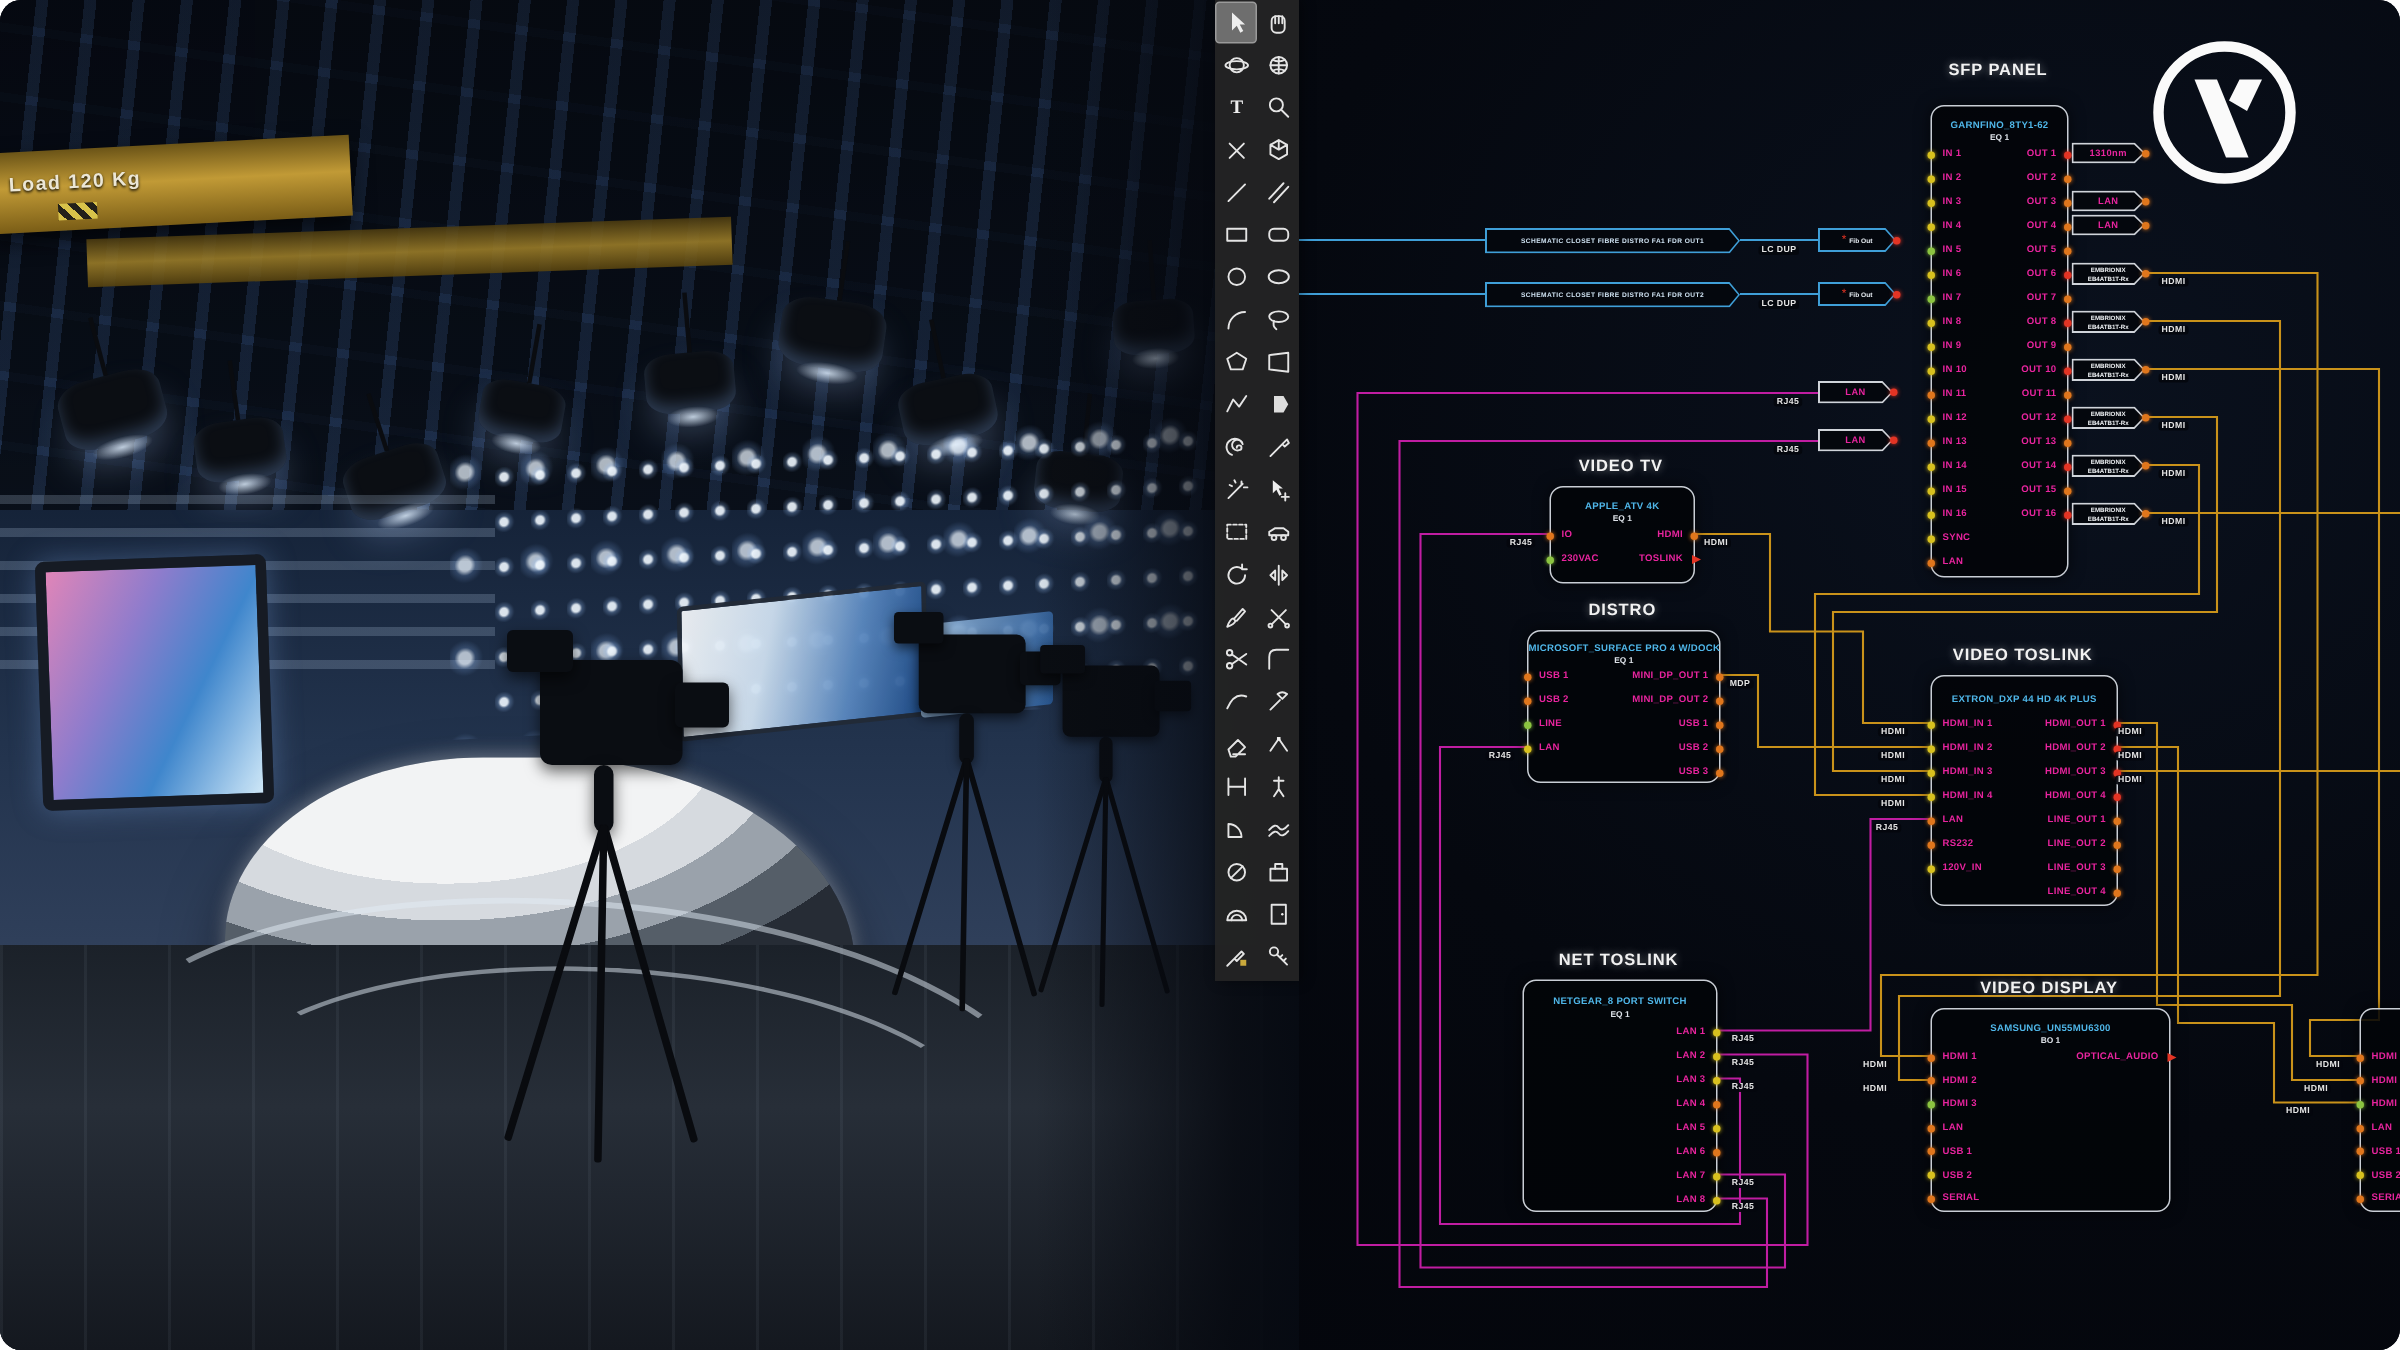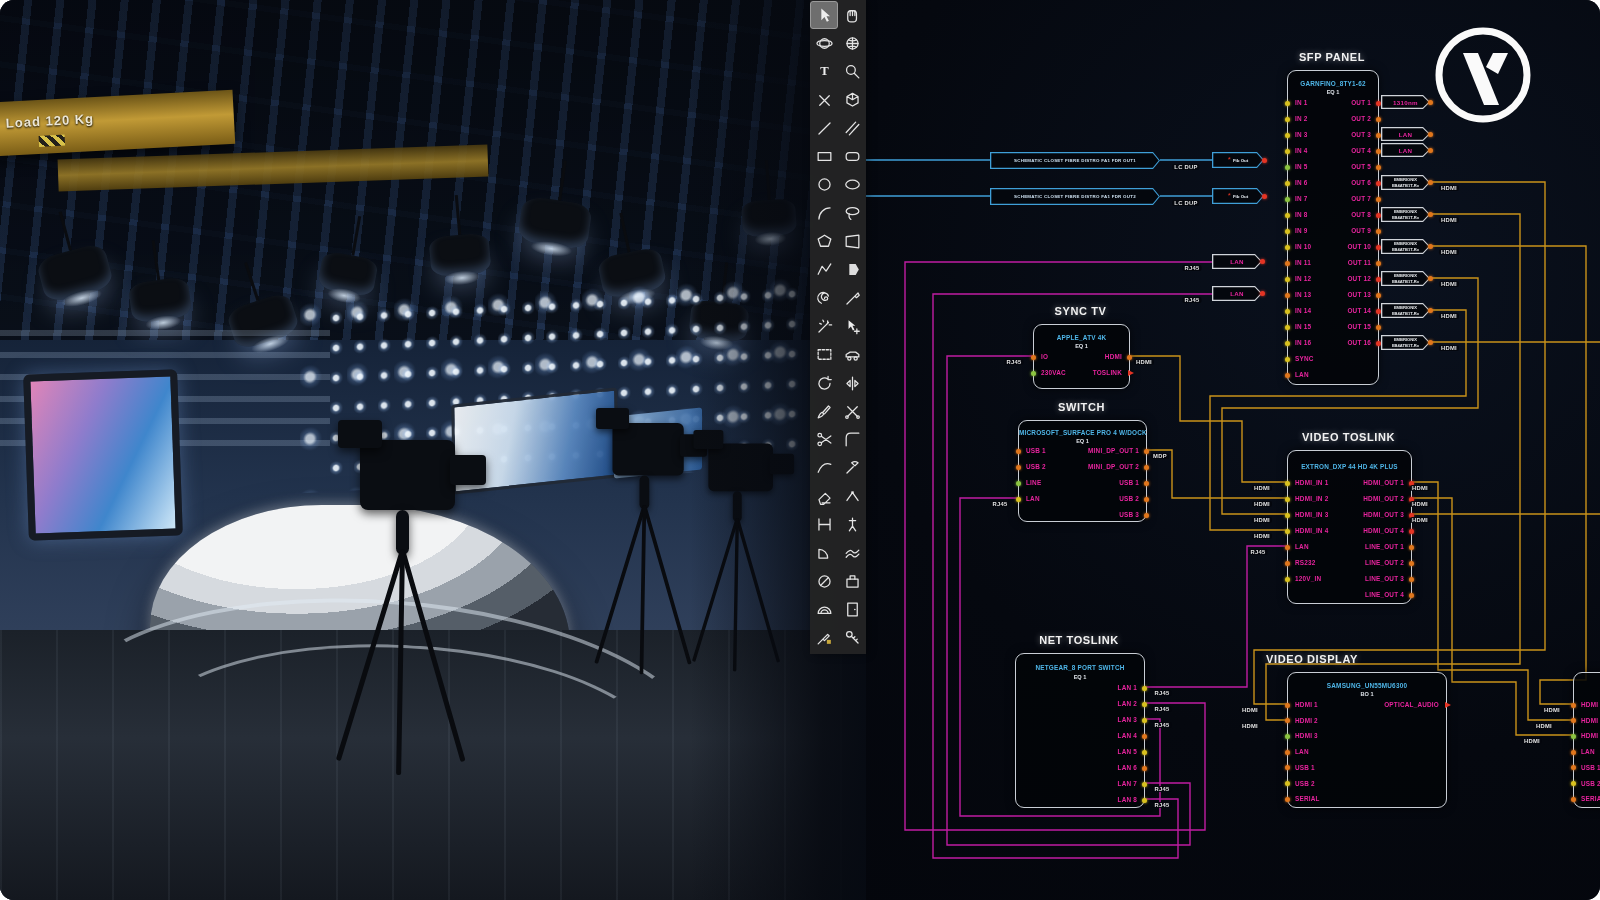--- a/index.html
+++ b/index.html
@@ -159,21 +159,21 @@
       <polyline points="1430,310 1466,310 1466,396 1210,396 1210,530 1287,530" fill="none" stroke="#c9921a" stroke-width="1.4" style="pointer-events: stroke;"></polyline>
       <polyline points="1430,182 1545,182 1545,650 1254,650 1254,704 1287,704" fill="none" stroke="#c9921a" stroke-width="1.4" style="pointer-events: stroke;"></polyline>
       <polyline points="1430,214 1520,214 1520,664 1266,664 1266,720 1287,720" fill="none" stroke="#c9921a" stroke-width="1.4" style="pointer-events: stroke;"></polyline>
       <polyline points="1430,246 1586,246 1586,680 1540,680 1540,704 1573,704" fill="none" stroke="#c9921a" stroke-width="1.4" style="pointer-events: stroke;"></polyline>
       <polyline points="1410,482 1438,482 1438,670 1528,670 1528,720 1573,720" fill="none" stroke="#c9921a" stroke-width="1.4" style="pointer-events: stroke;"></polyline>
       <polyline points="1410,498 1452,498 1452,682 1516,682 1516,735 1573,735" fill="none" stroke="#c9921a" stroke-width="1.4" style="pointer-events: stroke;"></polyline>
       <polyline points="1410,514 1600,514" fill="none" stroke="#c9921a" stroke-width="1.4" style="pointer-events: stroke;"></polyline>
       <polyline points="1430,342 1600,342" fill="none" stroke="#c9921a" stroke-width="1.4" style="pointer-events: stroke;"></polyline>
     </svg>
   <div id="overlay">
-      <div class="blk-title" style="left: 1227px; top: 51px; width: 210px; text-align: center;">SFP PANEL</div>
+      <div class="blk-title" style="left: 1227px; top: 41px; width: 210px; text-align: center;">SFP PANEL</div>
       <div class="blk" style="left: 1287px; top: 70px; width: 90px; height: 313px; pointer-events: auto;">
         <div class="blk-dev" style="top: 9px;">GARNFINO_8TY1-62</div>
         <div class="blk-sub" style="top: 18px;">EQ 1</div>
         <div class="prow l" style="top: 27px; pointer-events: auto;">IN 1<div class="pdot l" style="background: rgb(216, 193, 30); box-shadow: rgb(216, 193, 30) 0px 0px 3px;"></div></div>
         <div class="prow l" style="top: 43px; pointer-events: auto;">IN 2<div class="pdot l" style="background: rgb(216, 193, 30); box-shadow: rgb(216, 193, 30) 0px 0px 3px;"></div></div>
         <div class="prow l" style="top: 59px; pointer-events: auto;">IN 3<div class="pdot l" style="background: rgb(216, 193, 30); box-shadow: rgb(216, 193, 30) 0px 0px 3px;"></div></div>
         <div class="prow l" style="top: 75px; pointer-events: auto;">IN 4<div class="pdot l" style="background: rgb(216, 193, 30); box-shadow: rgb(216, 193, 30) 0px 0px 3px;"></div></div>
         <div class="prow l" style="top: 91px; pointer-events: auto;">IN 5<div class="pdot l" style="background: rgb(139, 196, 64); box-shadow: rgb(139, 196, 64) 0px 0px 3px;"></div></div>
         <div class="prow l" style="top: 107px; pointer-events: auto;">IN 6<div class="pdot l" style="background: rgb(216, 193, 30); box-shadow: rgb(216, 193, 30) 0px 0px 3px;"></div></div>
         <div class="prow l" style="top: 123px; pointer-events: auto;">IN 7<div class="pdot l" style="background: rgb(139, 196, 64); box-shadow: rgb(139, 196, 64) 0px 0px 3px;"></div></div>
@@ -198,30 +198,30 @@
         <div class="prow r" style="top: 139px; pointer-events: auto;">OUT 8<div class="pdot r" style="background: rgb(227, 52, 36); box-shadow: rgb(227, 52, 36) 0px 0px 3px;"></div></div>
         <div class="prow r" style="top: 155px; pointer-events: auto;">OUT 9<div class="pdot r" style="background: rgb(224, 118, 28); box-shadow: rgb(224, 118, 28) 0px 0px 3px;"></div></div>
         <div class="prow r" style="top: 171px; pointer-events: auto;">OUT 10<div class="pdot r" style="background: rgb(227, 52, 36); box-shadow: rgb(227, 52, 36) 0px 0px 3px;"></div></div>
         <div class="prow r" style="top: 187px; pointer-events: auto;">OUT 11<div class="pdot r" style="background: rgb(224, 118, 28); box-shadow: rgb(224, 118, 28) 0px 0px 3px;"></div></div>
         <div class="prow r" style="top: 203px; pointer-events: auto;">OUT 12<div class="pdot r" style="background: rgb(227, 52, 36); box-shadow: rgb(227, 52, 36) 0px 0px 3px;"></div></div>
         <div class="prow r" style="top: 219px; pointer-events: auto;">OUT 13<div class="pdot r" style="background: rgb(224, 118, 28); box-shadow: rgb(224, 118, 28) 0px 0px 3px;"></div></div>
         <div class="prow r" style="top: 235px; pointer-events: auto;">OUT 14<div class="pdot r" style="background: rgb(227, 52, 36); box-shadow: rgb(227, 52, 36) 0px 0px 3px;"></div></div>
         <div class="prow r" style="top: 251px; pointer-events: auto;">OUT 15<div class="pdot r" style="background: rgb(224, 118, 28); box-shadow: rgb(224, 118, 28) 0px 0px 3px;"></div></div>
         <div class="prow r" style="top: 267px; pointer-events: auto;">OUT 16<div class="pdot r" style="background: rgb(227, 52, 36); box-shadow: rgb(227, 52, 36) 0px 0px 3px;"></div></div>
       </div>
-      <div class="blk-title" style="left: 973px; top: 305px; width: 215px;">SYNC TV</div>
+      <div class="blk-title" style="left: 973px; top: 305px; width: 215px;">VIDEO TV</div>
       <div class="blk" style="left: 1033px; top: 324px; width: 95px; height: 63px; pointer-events: auto;">
         <div class="blk-dev" style="top: 9px;">APPLE_ATV 4K</div>
         <div class="blk-sub" style="top: 18px;">EQ 1</div>
         <div class="prow l" style="top: 27px; pointer-events: auto;">IO<div class="pdot l" style="background: rgb(224, 118, 28); box-shadow: rgb(224, 118, 28) 0px 0px 3px;"></div></div>
         <div class="prow l" style="top: 43px; pointer-events: auto;">230VAC<div class="pdot l" style="background: rgb(139, 196, 64); box-shadow: rgb(139, 196, 64) 0px 0px 3px;"></div></div>
         <div class="prow r" style="top: 27px; pointer-events: auto;">HDMI<div class="pdot r" style="background: rgb(224, 118, 28); box-shadow: rgb(224, 118, 28) 0px 0px 3px;"></div></div>
         <div class="prow r" style="top: 43px; pointer-events: auto;">TOSLINK<div class="parr r" style="border-left-color: rgb(227, 52, 36);"></div></div>
       </div>
-      <div class="blk-title" style="left: 958px; top: 401px; width: 247px;">SWITCH</div>
+      <div class="blk-title" style="left: 958px; top: 401px; width: 247px;">DISTRO</div>
       <div class="blk" style="left: 1018px; top: 420px; width: 127px; height: 100px; pointer-events: auto;">
         <div class="blk-dev" style="top: 8px;">MICROSOFT_SURFACE PRO 4 W/DOCK</div>
         <div class="blk-sub" style="top: 17px;">EQ 1</div>
         <div class="prow l" style="top: 25px; pointer-events: auto;">USB 1<div class="pdot l" style="background: rgb(224, 118, 28); box-shadow: rgb(224, 118, 28) 0px 0px 3px;"></div></div>
         <div class="prow l" style="top: 41px; pointer-events: auto;">USB 2<div class="pdot l" style="background: rgb(224, 118, 28); box-shadow: rgb(224, 118, 28) 0px 0px 3px;"></div></div>
         <div class="prow l" style="top: 57px; pointer-events: auto;">LINE<div class="pdot l" style="background: rgb(139, 196, 64); box-shadow: rgb(139, 196, 64) 0px 0px 3px;"></div></div>
         <div class="prow l" style="top: 73px; pointer-events: auto;">LAN<div class="pdot l" style="background: rgb(216, 193, 30); box-shadow: rgb(216, 193, 30) 0px 0px 3px;"></div></div>
         <div class="prow r" style="top: 25px; pointer-events: auto;">MINI_DP_OUT 1<div class="pdot r" style="background: rgb(224, 118, 28); box-shadow: rgb(224, 118, 28) 0px 0px 3px;"></div></div>
         <div class="prow r" style="top: 41px; pointer-events: auto;">MINI_DP_OUT 2<div class="pdot r" style="background: rgb(224, 118, 28); box-shadow: rgb(224, 118, 28) 0px 0px 3px;"></div></div>
         <div class="prow r" style="top: 57px; pointer-events: auto;">USB 1<div class="pdot r" style="background: rgb(224, 118, 28); box-shadow: rgb(224, 118, 28) 0px 0px 3px;"></div></div>
@@ -253,21 +253,21 @@
         <div class="prow l" style="top: 123px; pointer-events: auto;">120V_IN<div class="pdot l" style="background: rgb(216, 193, 30); box-shadow: rgb(216, 193, 30) 0px 0px 3px;"></div></div>
         <div class="prow r" style="top: 27px; pointer-events: auto;">HDMI_OUT 1<div class="pdot r" style="background: rgb(227, 52, 36); box-shadow: rgb(227, 52, 36) 0px 0px 3px;"></div></div>
         <div class="prow r" style="top: 43px; pointer-events: auto;">HDMI_OUT 2<div class="pdot r" style="background: rgb(227, 52, 36); box-shadow: rgb(227, 52, 36) 0px 0px 3px;"></div></div>
         <div class="prow r" style="top: 59px; pointer-events: auto;">HDMI_OUT 3<div class="pdot r" style="background: rgb(227, 52, 36); box-shadow: rgb(227, 52, 36) 0px 0px 3px;"></div></div>
         <div class="prow r" style="top: 75px; pointer-events: auto;">HDMI_OUT 4<div class="pdot r" style="background: rgb(227, 52, 36); box-shadow: rgb(227, 52, 36) 0px 0px 3px;"></div></div>
         <div class="prow r" style="top: 91px; pointer-events: auto;">LINE_OUT 1<div class="pdot r" style="background: rgb(224, 118, 28); box-shadow: rgb(224, 118, 28) 0px 0px 3px;"></div></div>
         <div class="prow r" style="top: 107px; pointer-events: auto;">LINE_OUT 2<div class="pdot r" style="background: rgb(224, 118, 28); box-shadow: rgb(224, 118, 28) 0px 0px 3px;"></div></div>
         <div class="prow r" style="top: 123px; pointer-events: auto;">LINE_OUT 3<div class="pdot r" style="background: rgb(224, 118, 28); box-shadow: rgb(224, 118, 28) 0px 0px 3px;"></div></div>
         <div class="prow r" style="top: 139px; pointer-events: auto;">LINE_OUT 4<div class="pdot r" style="background: rgb(224, 118, 28); box-shadow: rgb(224, 118, 28) 0px 0px 3px;"></div></div>
       </div>
-      <div class="blk-title" style="left: 1173px; top: 653px; width: 278px;">VIDEO DISPLAY</div>
+      <div class="blk-title" style="left: 1227px; top: 653px; width: 278px;">VIDEO DISPLAY</div>
       <div class="blk" style="left: 1287px; top: 672px; width: 158px; height: 134px; pointer-events: auto;">
         <div class="blk-dev" style="top: 9px;">SAMSUNG_UN55MU6300</div>
         <div class="blk-sub" style="top: 18px;">BO 1</div>
         <div class="prow l" style="top: 27px; pointer-events: auto;">HDMI 1<div class="pdot l" style="background: rgb(224, 118, 28); box-shadow: rgb(224, 118, 28) 0px 0px 3px;"></div></div>
         <div class="prow l" style="top: 42.7px; pointer-events: auto;">HDMI 2<div class="pdot l" style="background: rgb(224, 118, 28); box-shadow: rgb(224, 118, 28) 0px 0px 3px;"></div></div>
         <div class="prow l" style="top: 58.4px; pointer-events: auto;">HDMI 3<div class="pdot l" style="background: rgb(139, 196, 64); box-shadow: rgb(139, 196, 64) 0px 0px 3px;"></div></div>
         <div class="prow l" style="top: 74.1px; pointer-events: auto;">LAN<div class="pdot l" style="background: rgb(224, 118, 28); box-shadow: rgb(224, 118, 28) 0px 0px 3px;"></div></div>
         <div class="prow l" style="top: 89.8px; pointer-events: auto;">USB 1<div class="pdot l" style="background: rgb(224, 118, 28); box-shadow: rgb(224, 118, 28) 0px 0px 3px;"></div></div>
         <div class="prow l" style="top: 105.5px; pointer-events: auto;">USB 2<div class="pdot l" style="background: rgb(216, 193, 30); box-shadow: rgb(216, 193, 30) 0px 0px 3px;"></div></div>
         <div class="prow l" style="top: 121.2px; pointer-events: auto;">SERIAL<div class="pdot l" style="background: rgb(224, 118, 28); box-shadow: rgb(224, 118, 28) 0px 0px 3px;"></div></div>

